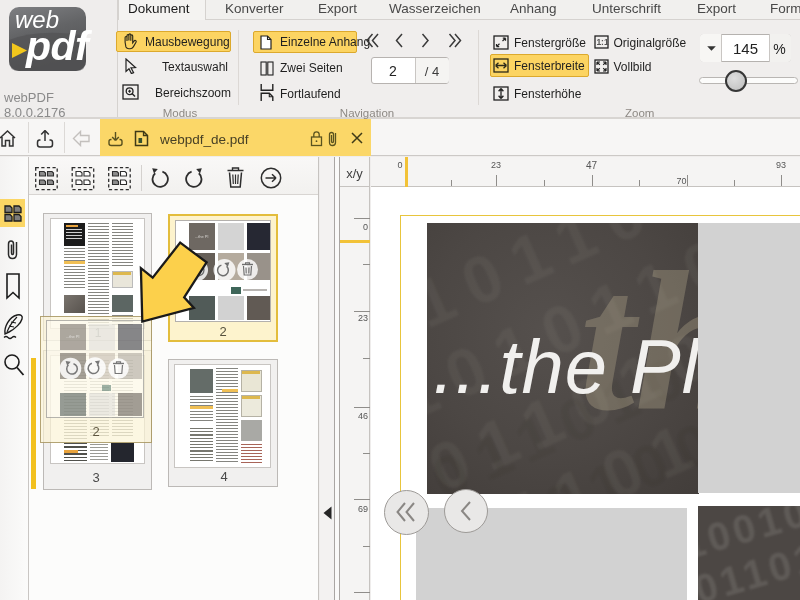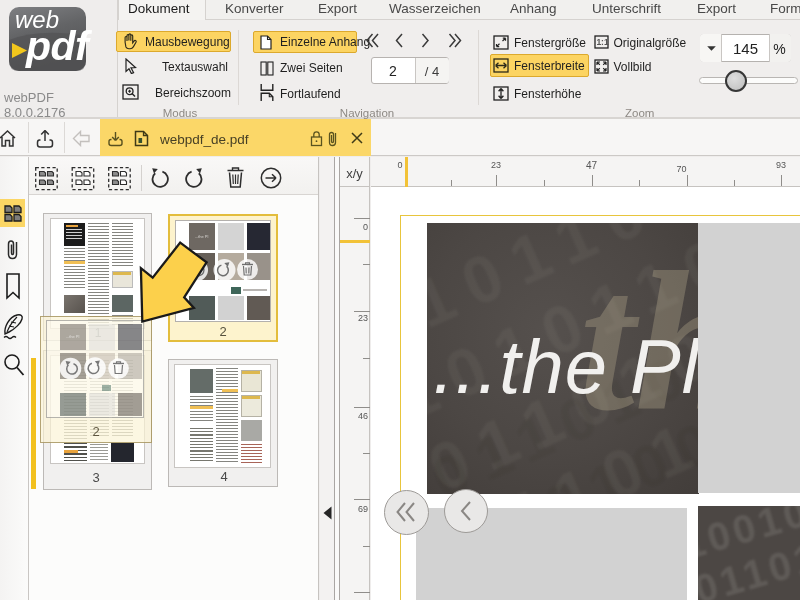--- a/index.html
+++ b/index.html
@@ -373,21 +373,21 @@
   </svg>
 
 <div class="abs" style="left:340px;top:157px;width:30px;height:30px;background:#f5f4f3;border-right:1px solid #c6c3c0;border-bottom:1px solid #c6c3c0"></div>
 <div class="abs" style="left:340px;top:166px;width:29px;text-align:center;font-size:13px;color:#3f3f3f">x/y</div>
 <div class="abs" style="left:371px;top:157px;width:429px;height:30px;background:#f5f4f3;border-bottom:1px solid #c6c3c0"></div>
 <div class="abs" style="left:340px;top:187px;width:30px;height:413px;background:#f5f4f3;border-right:1px solid #c6c3c0"></div>
 
 <div class="abs" style="left:390px;top:160px;width:20px;text-align:center;font-size:9px;color:#555">0</div>
 <div class="abs" style="left:486px;top:160px;width:20px;text-align:center;font-size:9px;color:#555">23</div>
 <div class="abs" style="left:581.5px;top:160px;width:20px;text-align:center;font-size:10px;color:#555">47</div>
-<div class="abs" style="left:676.5px;top:164px;width:20px;text-align:left;font-size:9px;color:#555">70</div>
+<div class="abs" style="left:676.5px;top:176px;width:20px;text-align:left;font-size:9px;color:#555">70</div>
 <div class="abs" style="left:771px;top:160px;width:20px;text-align:center;font-size:9px;color:#555">93</div>
 <div class="tick abs" style="left:496px;top:175px;width:1px;height:11px"></div>
 <div class="tick abs" style="left:591.5px;top:175px;width:1px;height:11px"></div>
 <div class="tick abs" style="left:686.5px;top:175px;width:1px;height:11px"></div>
 <div class="tick abs" style="left:781px;top:175px;width:1px;height:11px"></div>
 <div class="tick abs" style="left:451px;top:179.5px;width:1px;height:6.5px"></div>
 <div class="tick abs" style="left:543.5px;top:179.5px;width:1px;height:6.5px"></div>
 <div class="tick abs" style="left:639px;top:179.5px;width:1px;height:6.5px"></div>
 <div class="tick abs" style="left:733.5px;top:179.5px;width:1px;height:6.5px"></div>
 <div class="abs" style="left:404.5px;top:157px;width:3px;height:30px;background:#f2c237"></div>

